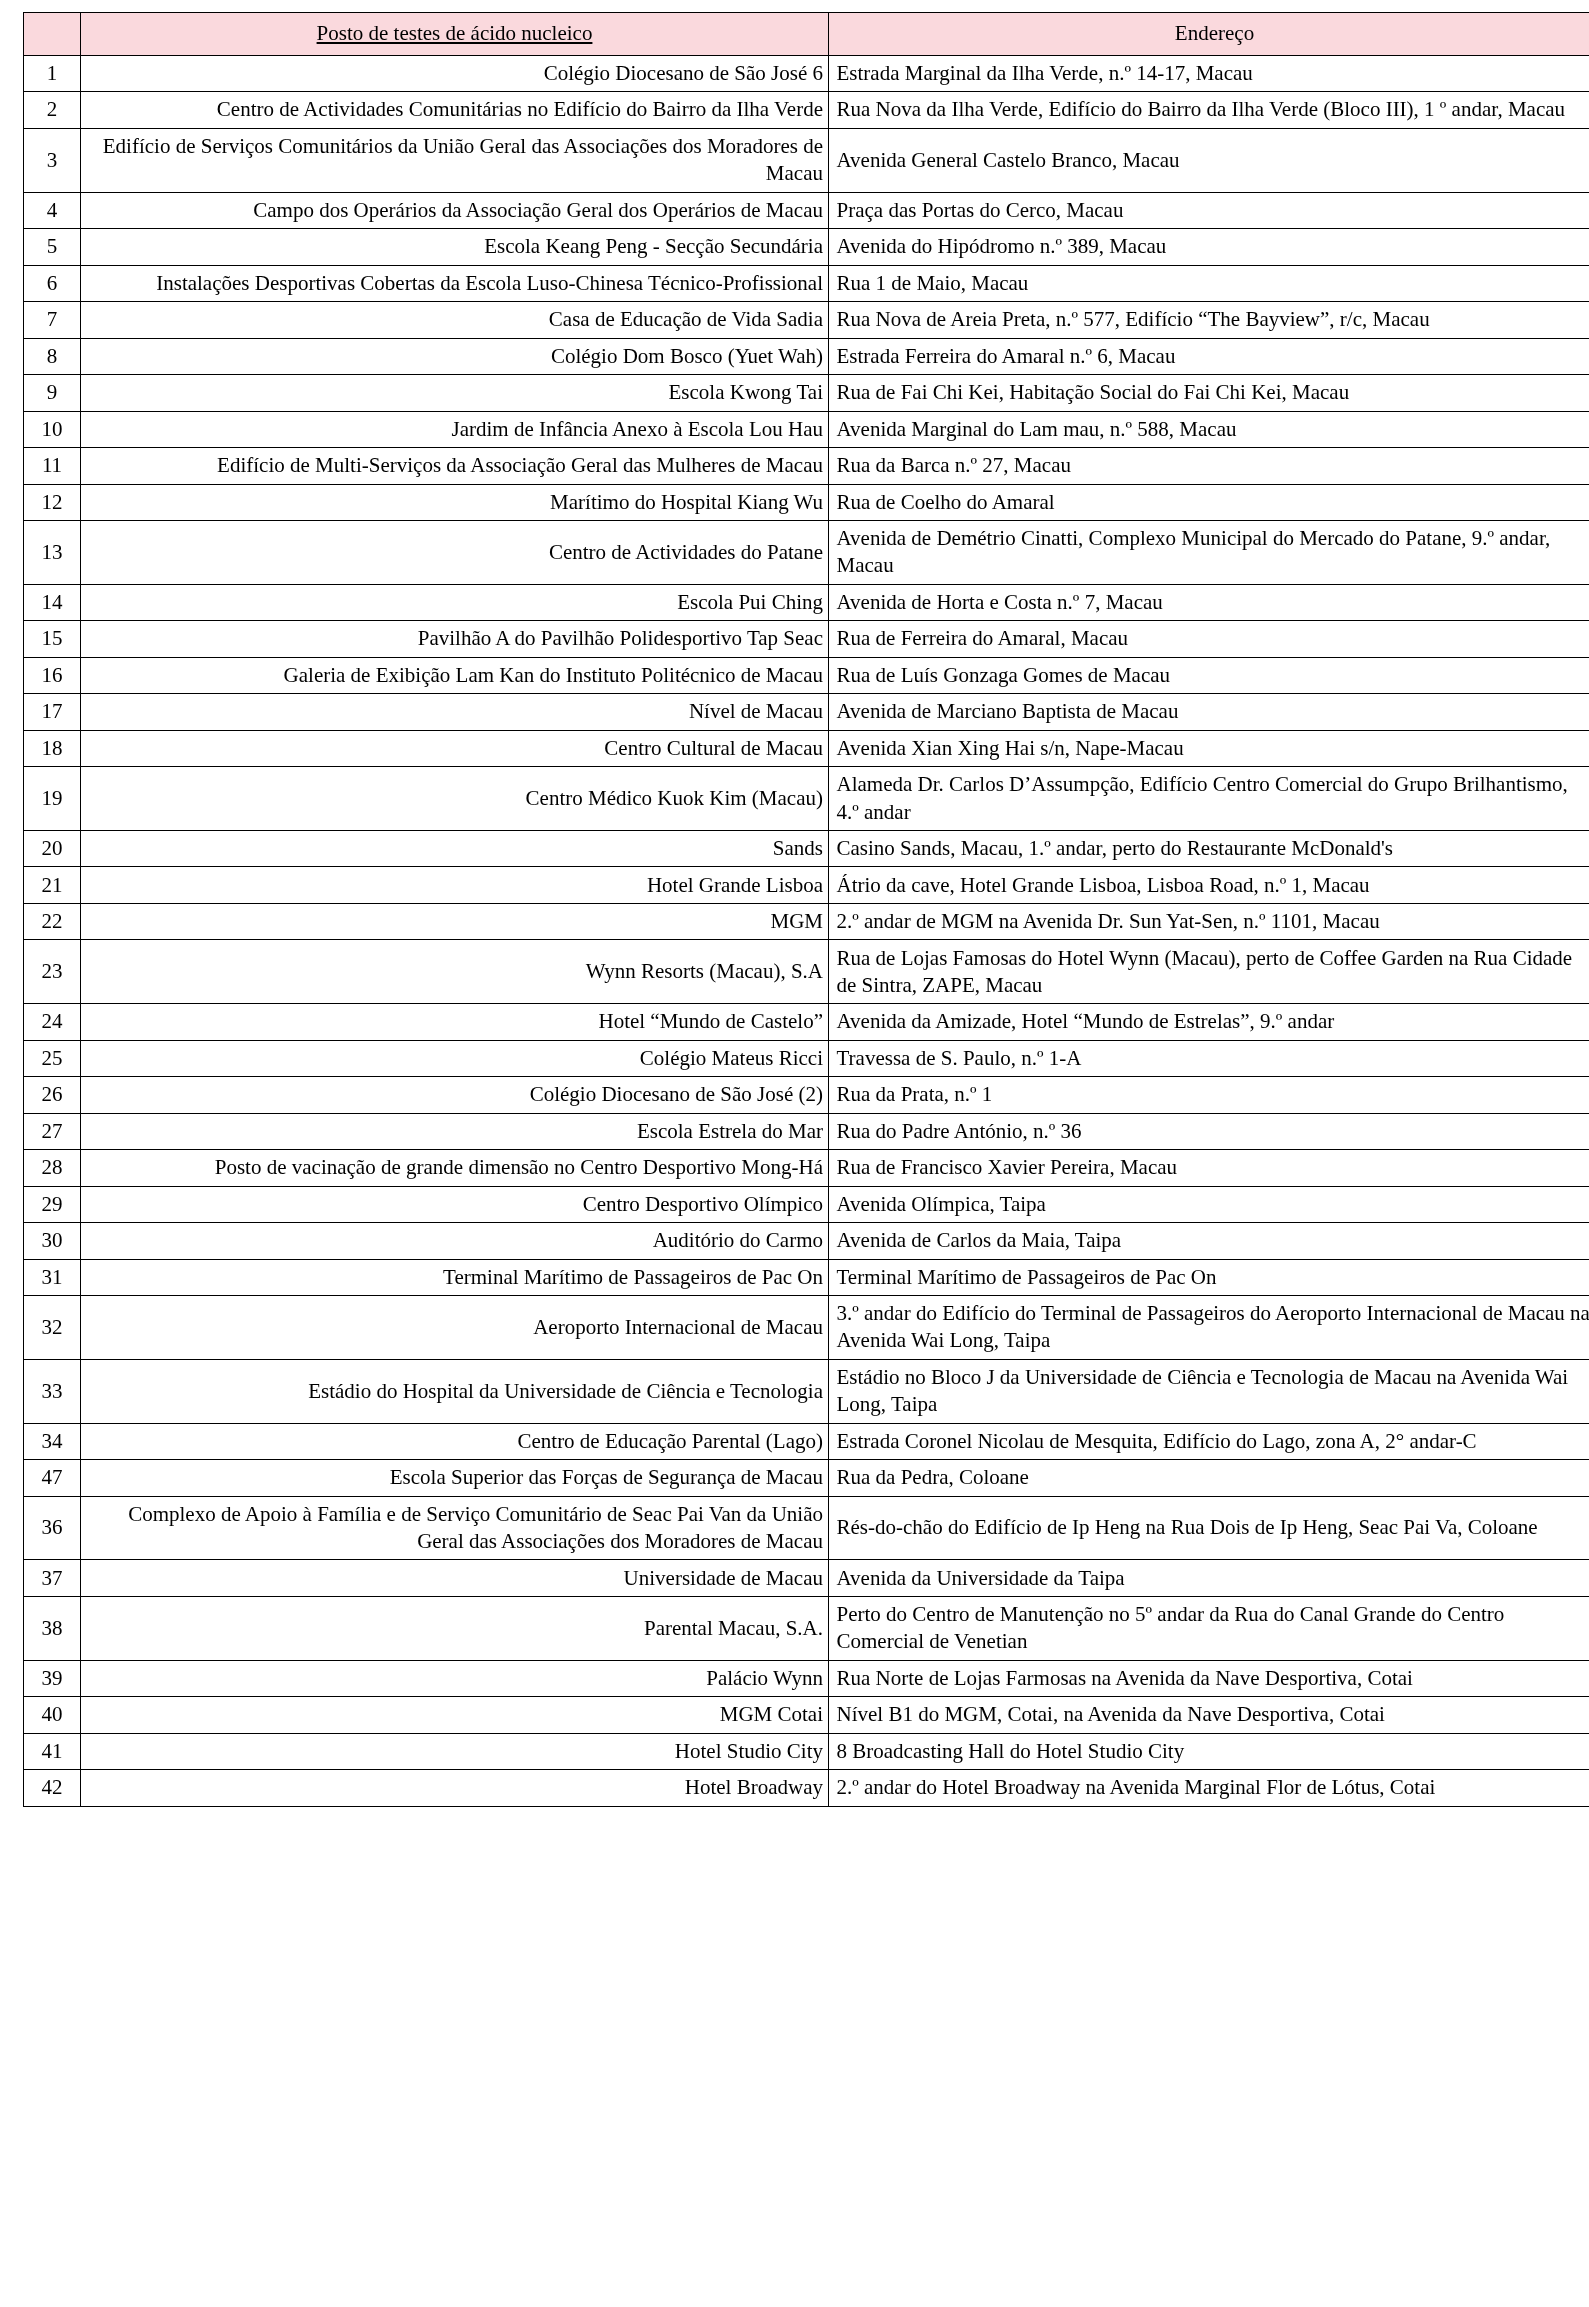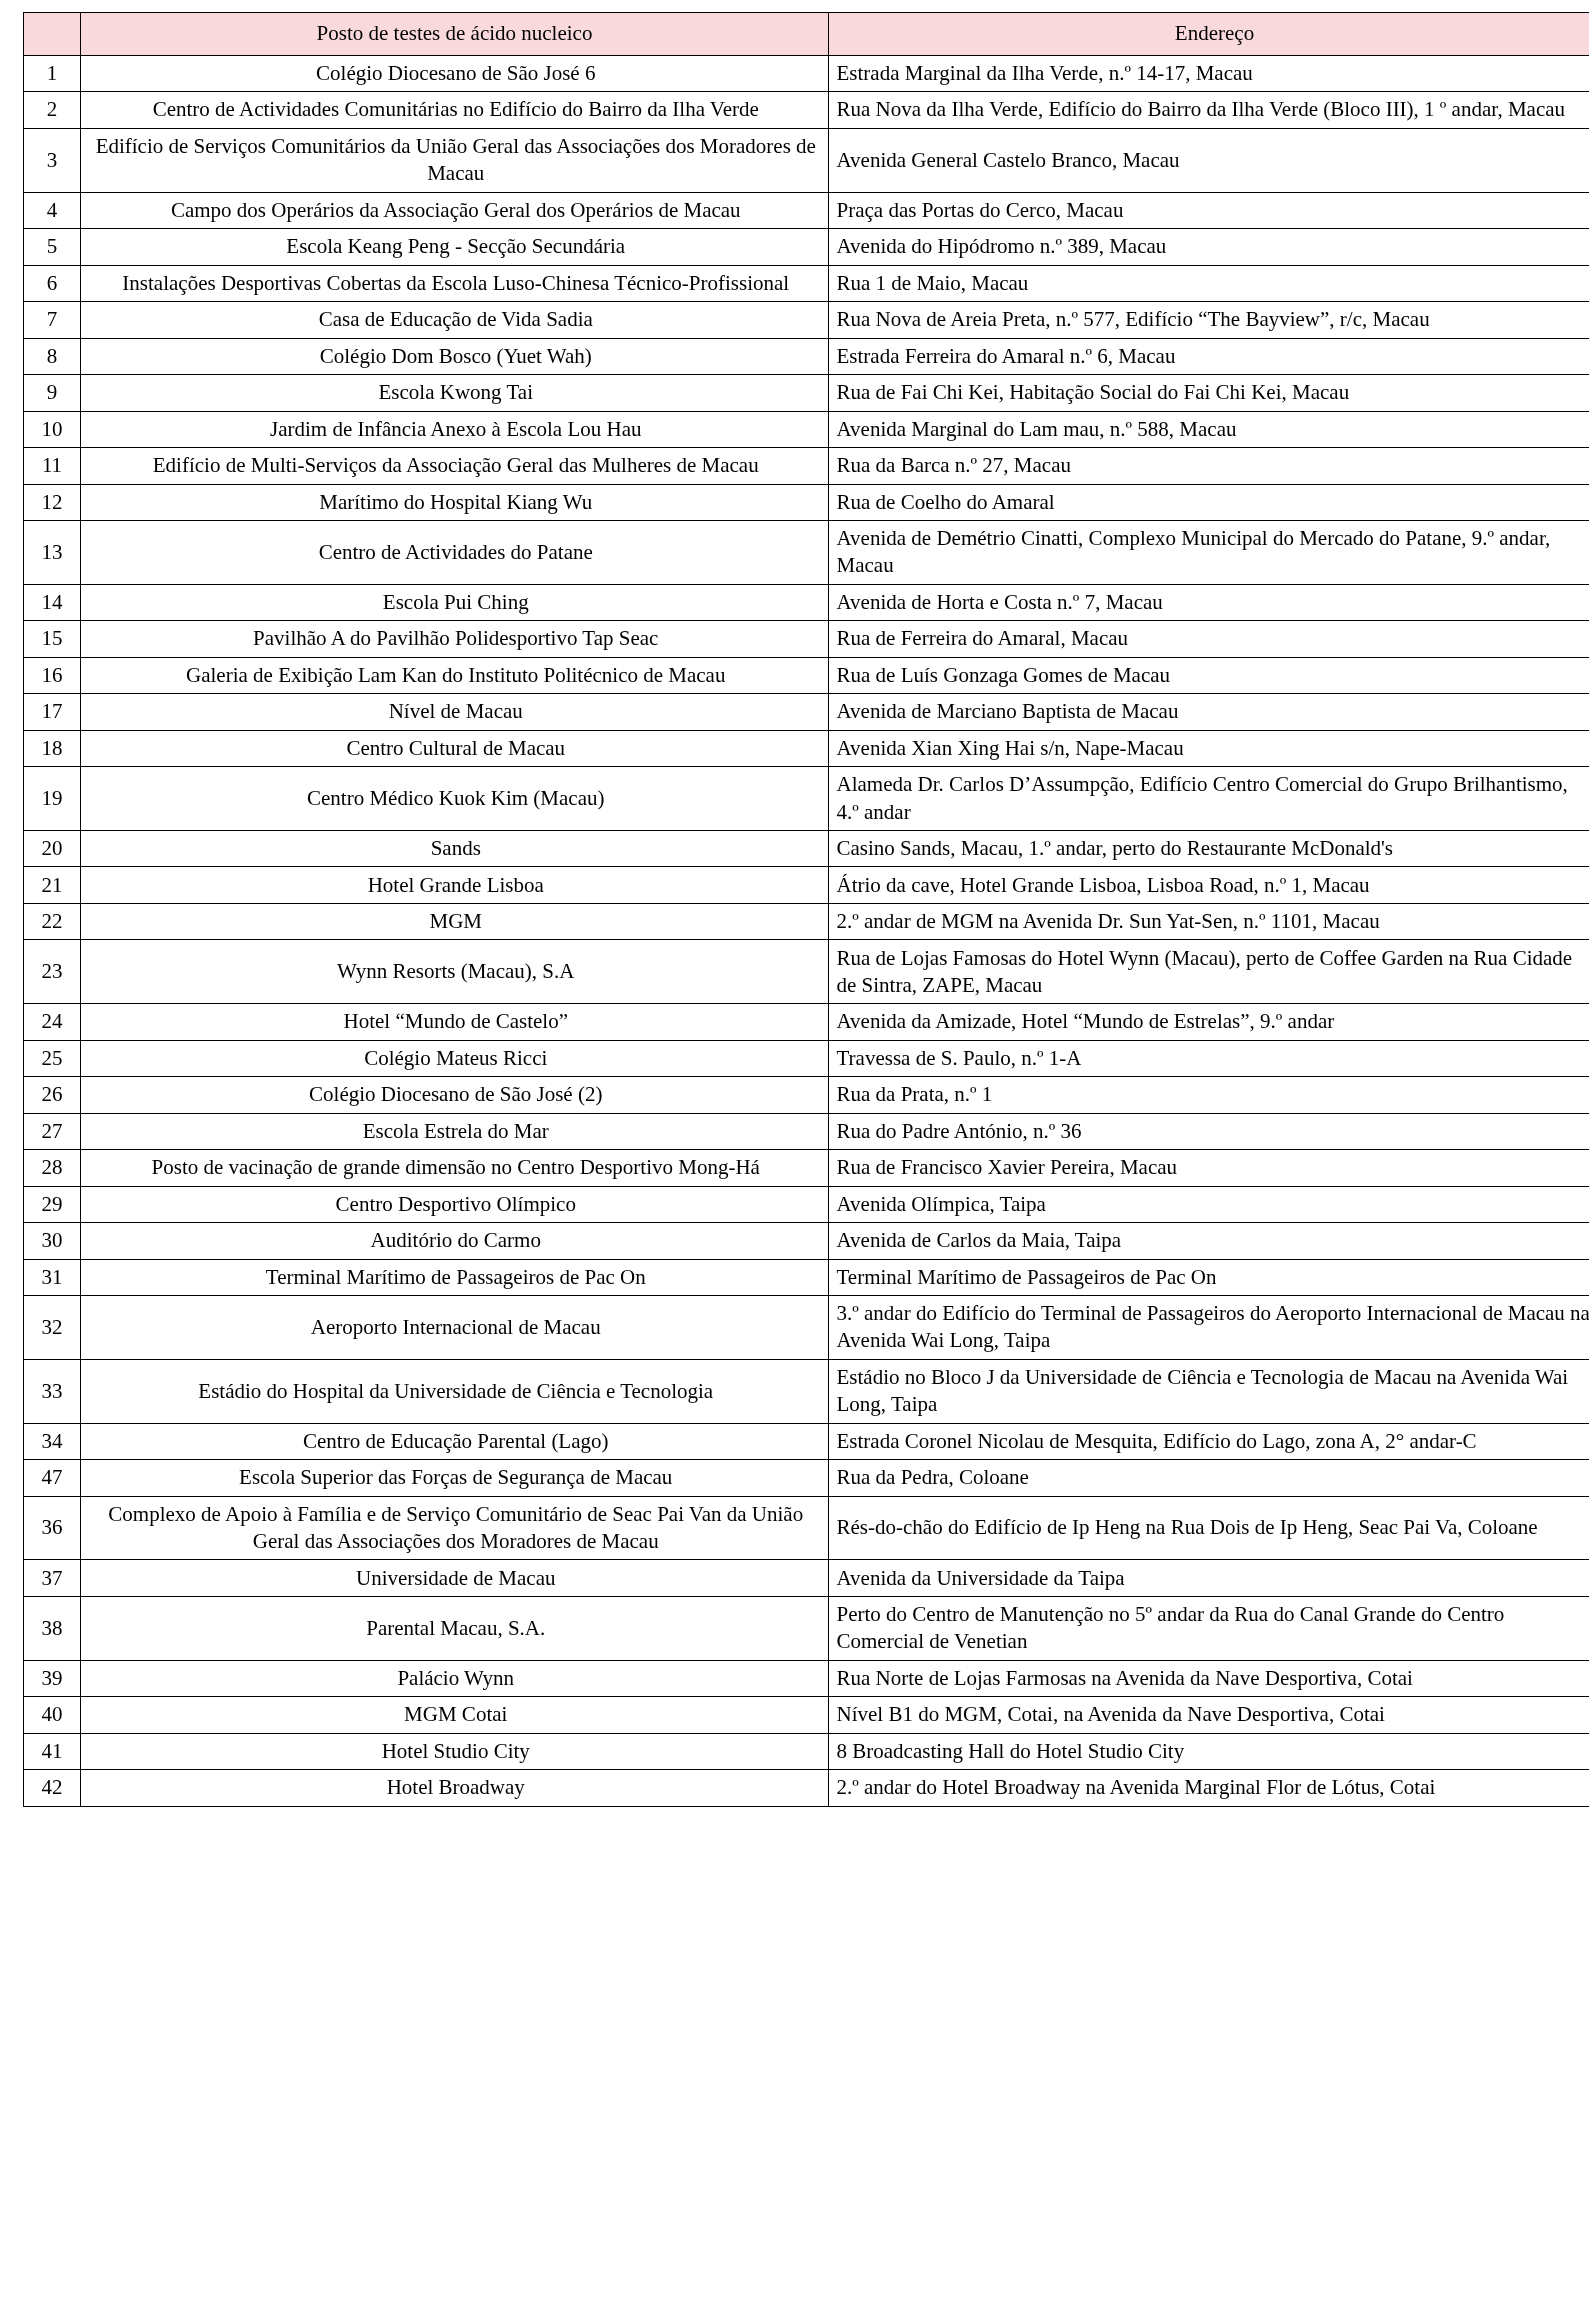--- a/index.html
+++ b/index.html
@@ -30,31 +30,31 @@
     vertical-align: middle;
   }
   thead th {
     background: #fad9dd;
     font-weight: normal;
     text-align: center;
     padding: 7.5px 5px;
     font-size: 21px;
   }
   th.col-num { width: 46px; }
-  th.col-name { width: 737px; }
+  th.col-name { width: 737px; text-decoration: underline; }
   th.col-addr { width: 761px; }
 
   td.num {
     text-align: center;
     padding: 4.1px 3.3px;
     width: 46px;
   }
   td.name {
     padding: 4.1px 5px 4.1px 7.5px;
-    text-align: center;
+    text-align: right;
   }
   td.addr {
     padding: 4.1px 5px 4.1px 7.5px;
     text-align: left;
   }
 </style>
 </head>
 <body>
 
 <div class="page">

